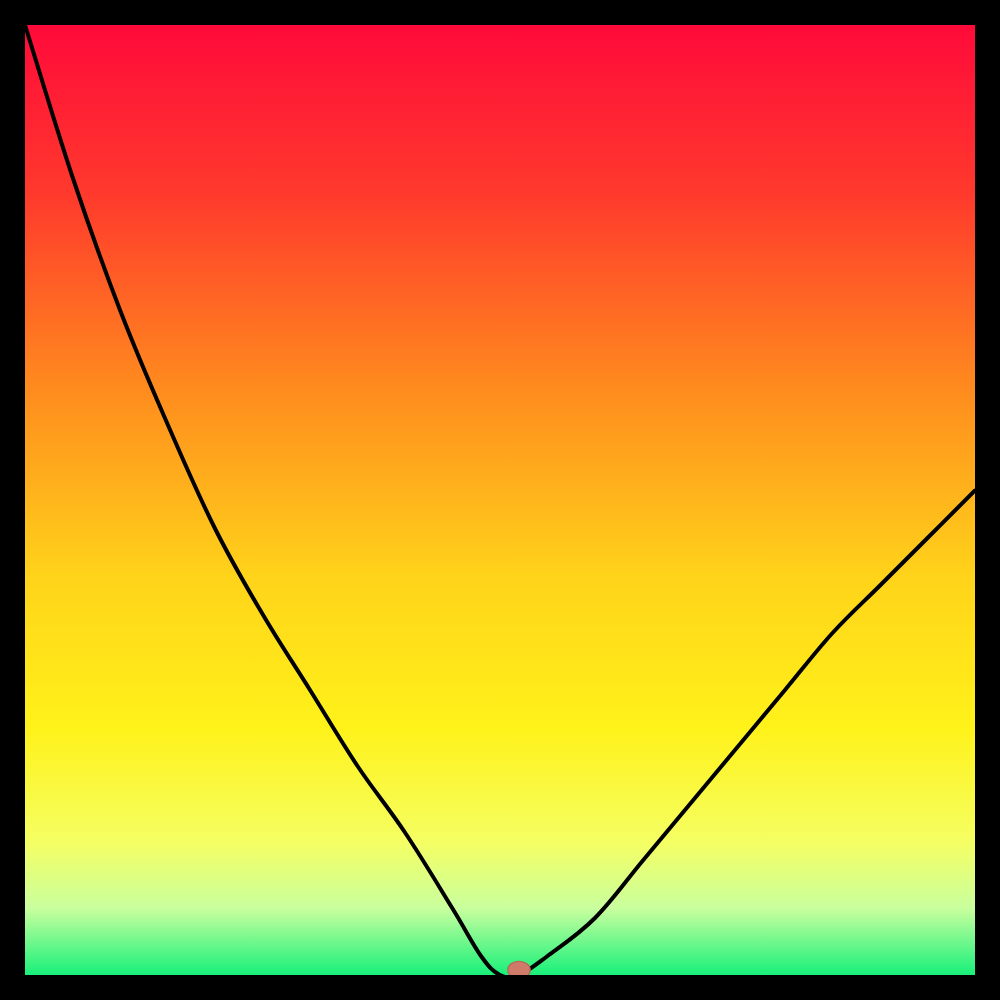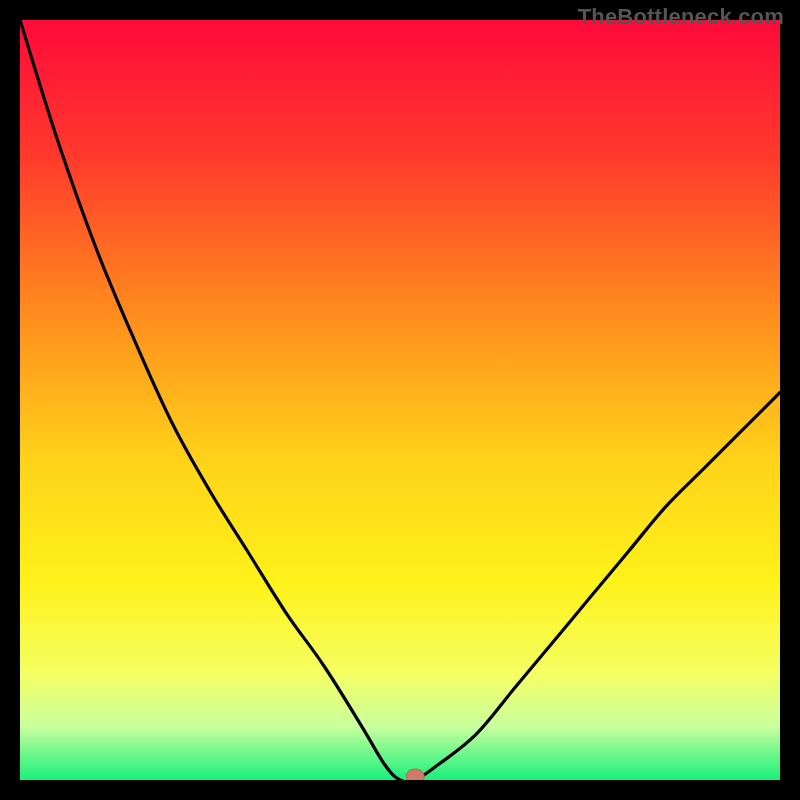--- a/index.html
+++ b/index.html
@@ -39,21 +39,20 @@
     display: block;
     width: 760px;
     height: 760px;
   }
 </style>
 </head>
 <body>
 
 <div class="outer">
 
-  <div class="watermark">TheBottleneck.com</div>
 
   <div class="plot-frame">
     <svg class="plot" viewBox="0 0 760 760" preserveAspectRatio="none">
       <defs>
         <linearGradient id="bg-grad" x1="0" y1="0" x2="0" y2="1">
             <stop offset="0.00%" stop-color="#ff0a3a"></stop>
             <stop offset="18.00%" stop-color="#ff3a2c"></stop>
             <stop offset="38.00%" stop-color="#ff8a1e"></stop>
             <stop offset="58.00%" stop-color="#ffd31a"></stop>
             <stop offset="74.00%" stop-color="#fff21a"></stop>

